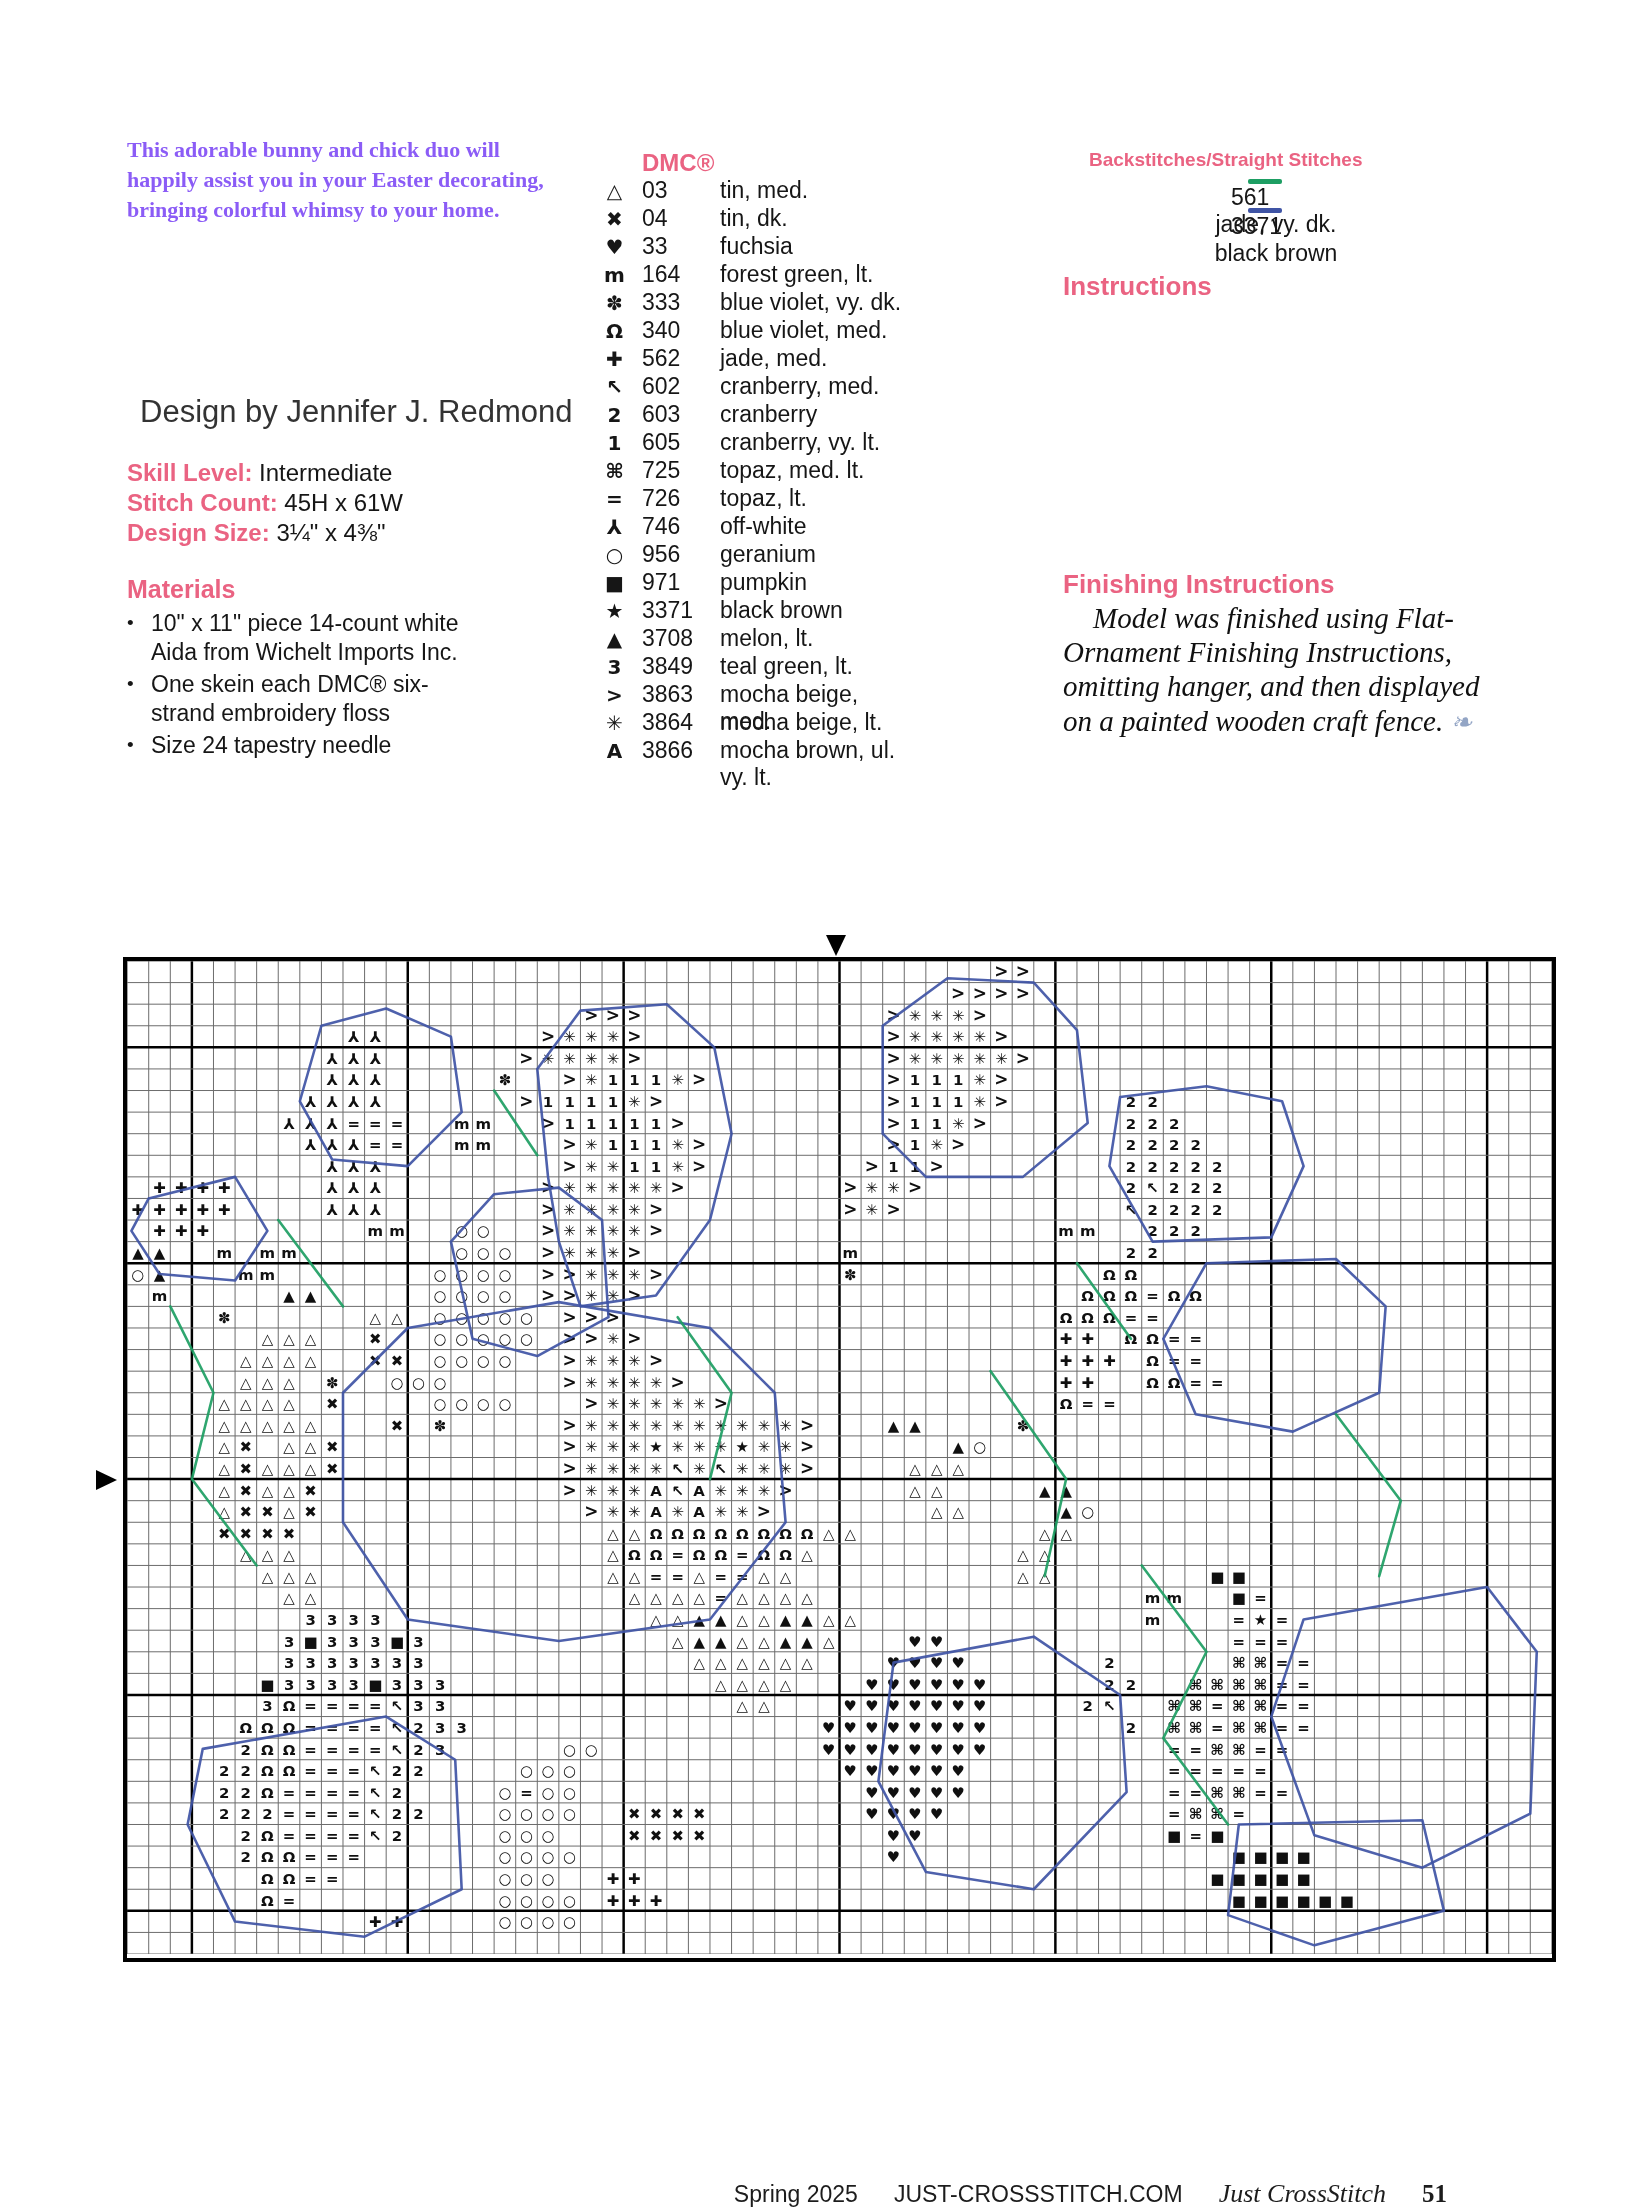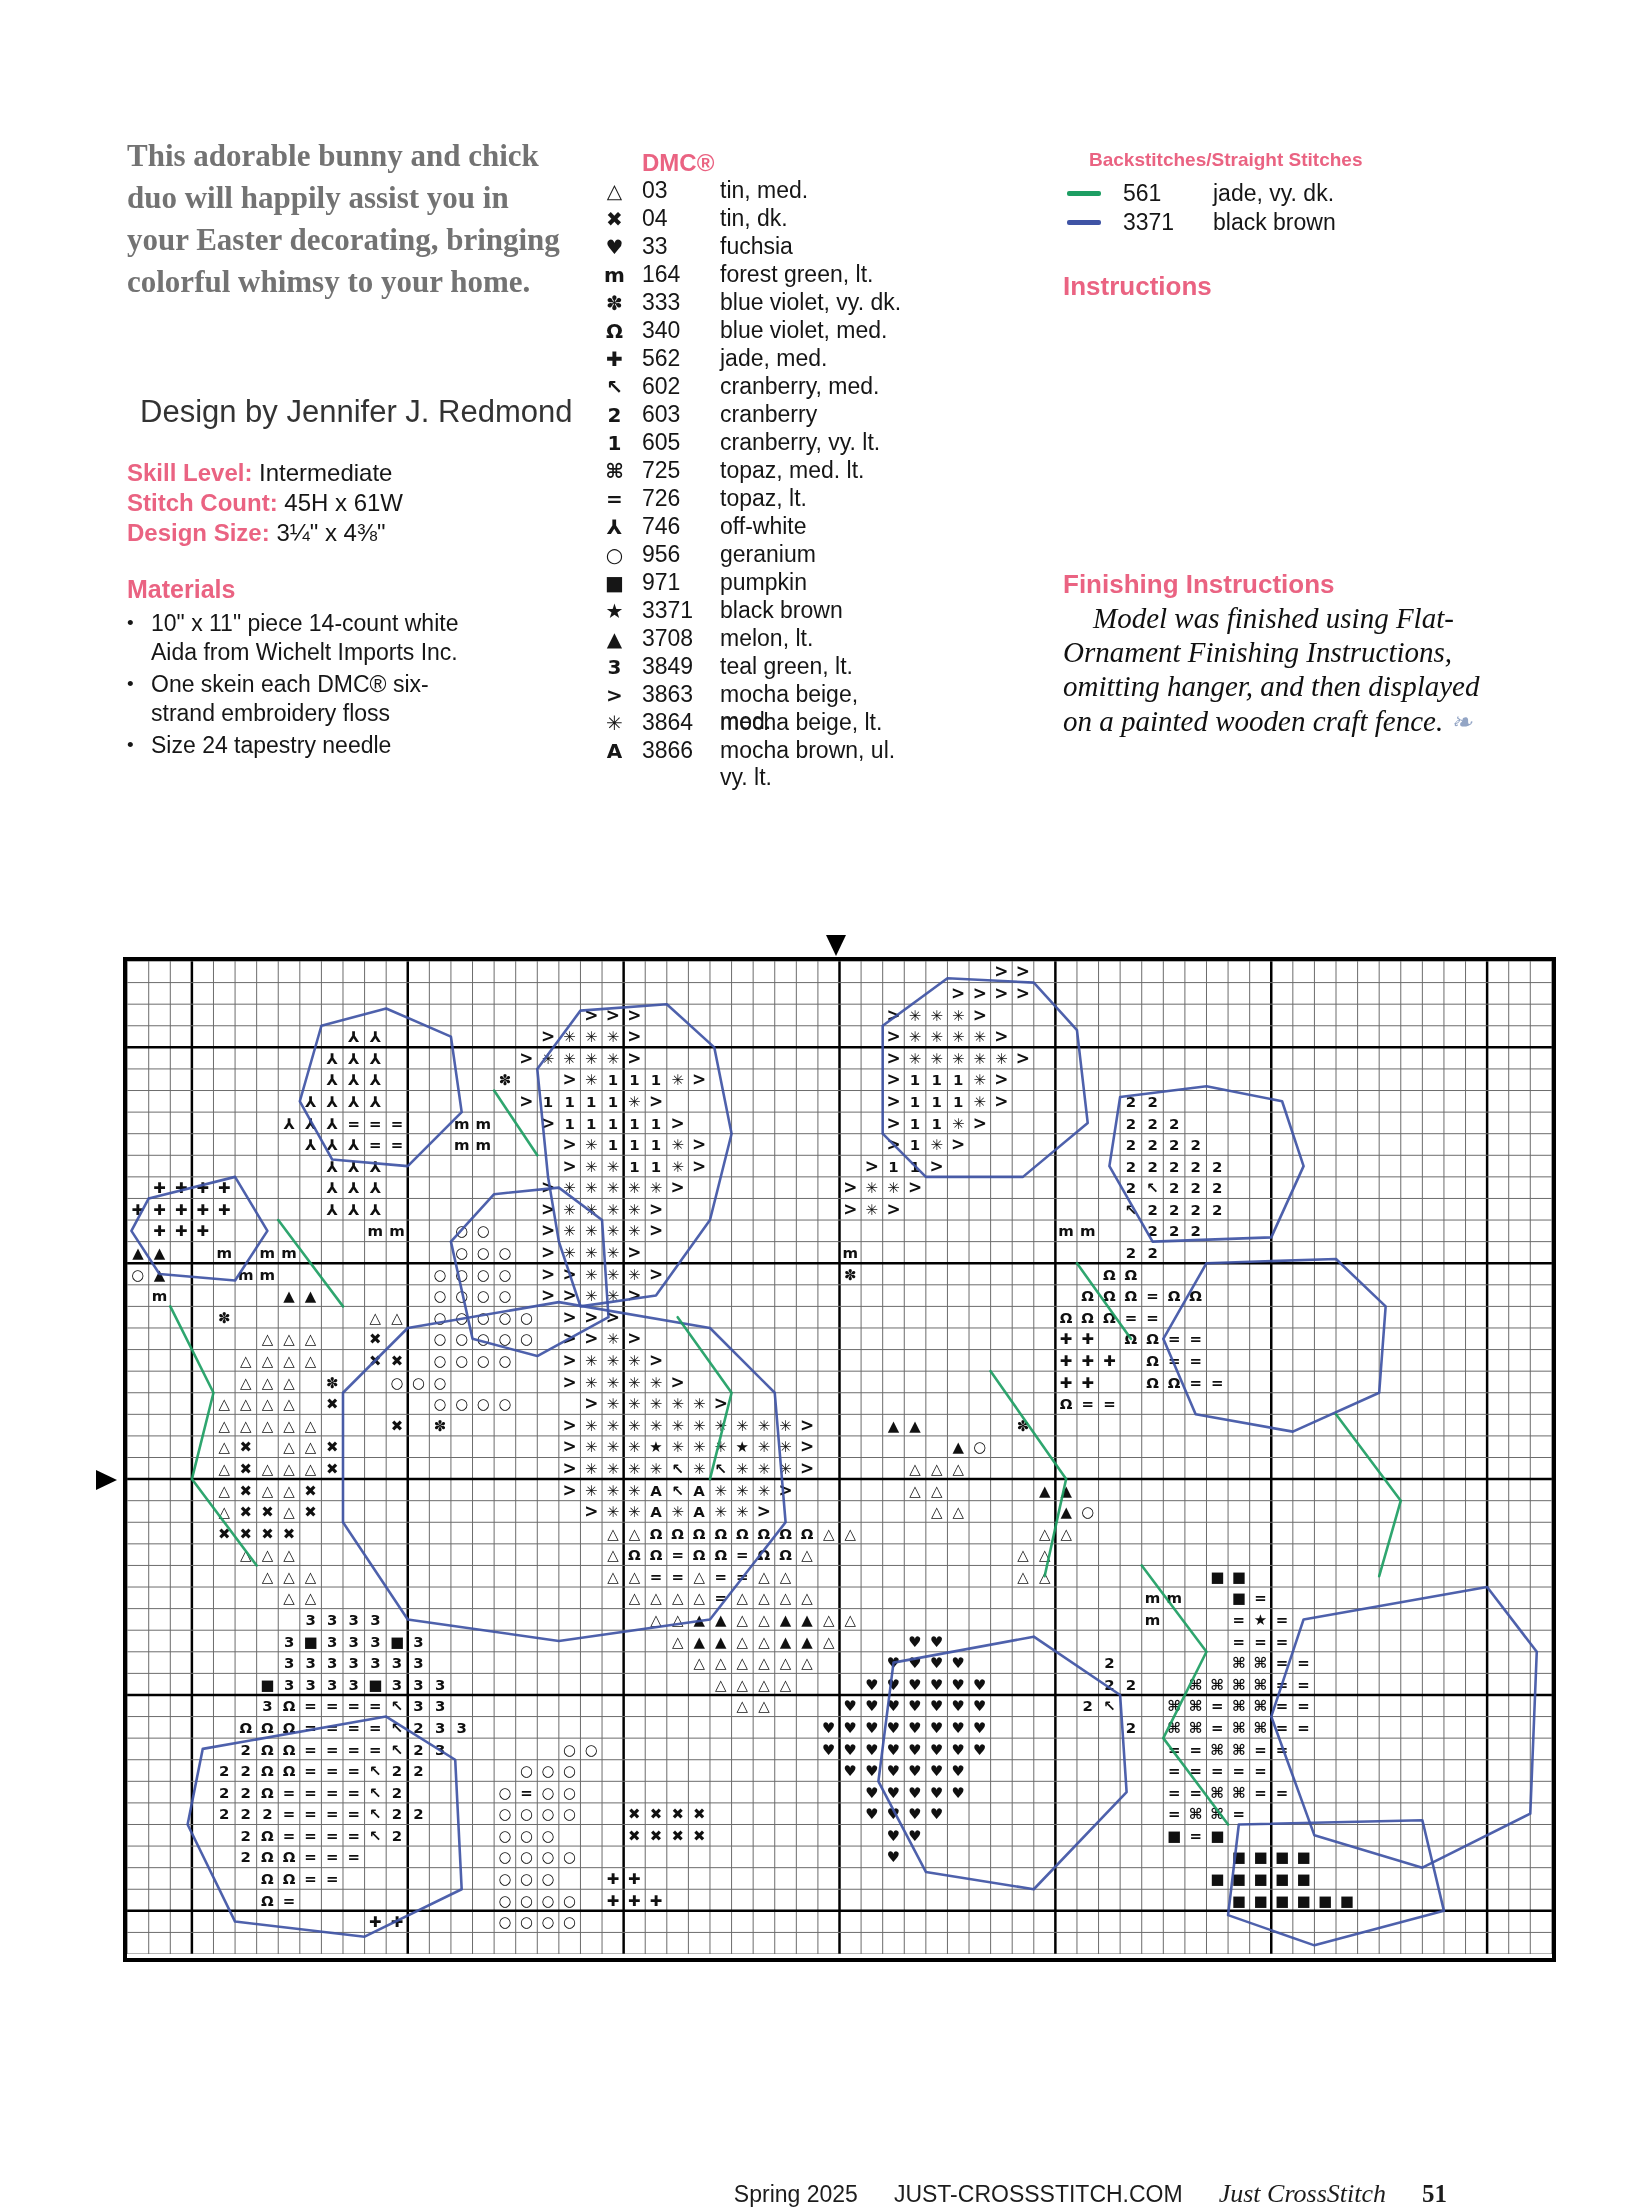--- a/index.html
+++ b/index.html
@@ -2,39 +2,39 @@
 <html style="--accent: #ea6382;"><head>
 <meta charset="utf-8">
 <style>
   :root{ --accent:#ea6382; --ink:#161616; }
   html,body{margin:0;padding:0;background:#9c9c9c;}
   #page{position:relative;width:1646px;height:2211px;background:#ffffff;overflow:hidden;
         font-family:"Liberation Sans",sans-serif;color:var(--ink);}
   .pink{color:var(--accent);font-weight:bold;}
   
   #intro{position:absolute;left:127px;top:135px;width:444px;font-family:"Liberation Serif",serif;
-         font-weight:600;font-size:31px;line-height:1.36;color:#737373;}
+         font-weight:600;font-size:22px;line-height:1.36;color:#8b5cf6;}
   #byline{position:absolute;left:140px;top:394px;width:458px;font-size:31px;font-weight:400;color:#333;}
   #specs{position:absolute;left:127px;top:458px;font-size:24px;line-height:30px;}
   #specs .lbl{color:var(--accent);font-weight:bold;}
   #materials-head{position:absolute;left:127px;top:575px;font-size:25px;}
   #materials-list{position:absolute;left:127px;top:609px;width:342px;font-size:23px;line-height:1.26;}
   .mat-item{display:flex;margin-bottom:3px;}
   .mat-item .bullet{width:24px;flex:none;font-size:19px;padding-top:2px;}
   
   #dmc-head{position:absolute;left:642px;top:149px;font-size:24px;}
   #dmc-rows{position:absolute;left:587px;top:177px;width:328px;}
   .dmc-row{display:flex;align-items:baseline;height:28px;font-size:23px;}
   .dmc-row .sym{width:55px;text-align:center;font-weight:bold;font-family:"DejaVu Sans",sans-serif;font-size:20px;flex:none;}
   .dmc-row .code{width:78px;flex:none;}
   .dmc-row .name{flex:1;}
   
   #bs-head{position:absolute;left:1089px;top:149px;font-size:19px;}
   #bs-rows{position:absolute;left:1067px;top:179px;width:418px;}
-  .bs-row{display:flex;align-items:center;height:29px;font-size:23px;}
+  .bs-row{display:flex;align-items:center;height:29px;font-size:23px;flex-direction:column;}
   .bs-row .swatch{width:34px;height:5px;border-radius:2px;margin-right:22px;flex:none;}
   .bs-row .code{width:90px;flex:none;}
   #instr-head{position:absolute;left:1063px;top:271px;font-size:26px;}
   #instr-paras{position:absolute;left:1063px;top:302px;width:438px;}
   #finish-head{position:absolute;left:1063px;top:569px;font-size:26px;}
   #finish-paras{position:absolute;left:1063px;top:601px;width:446px;font-style:italic;}
   .para{font-family:"Liberation Serif",serif;font-size:29px;line-height:1.18;color:#101010;
         text-indent:30px;margin:0 0 2px 0;}
   .endmark{color:#93a5c5;font-size:26px;text-indent:0;display:inline;}
   

